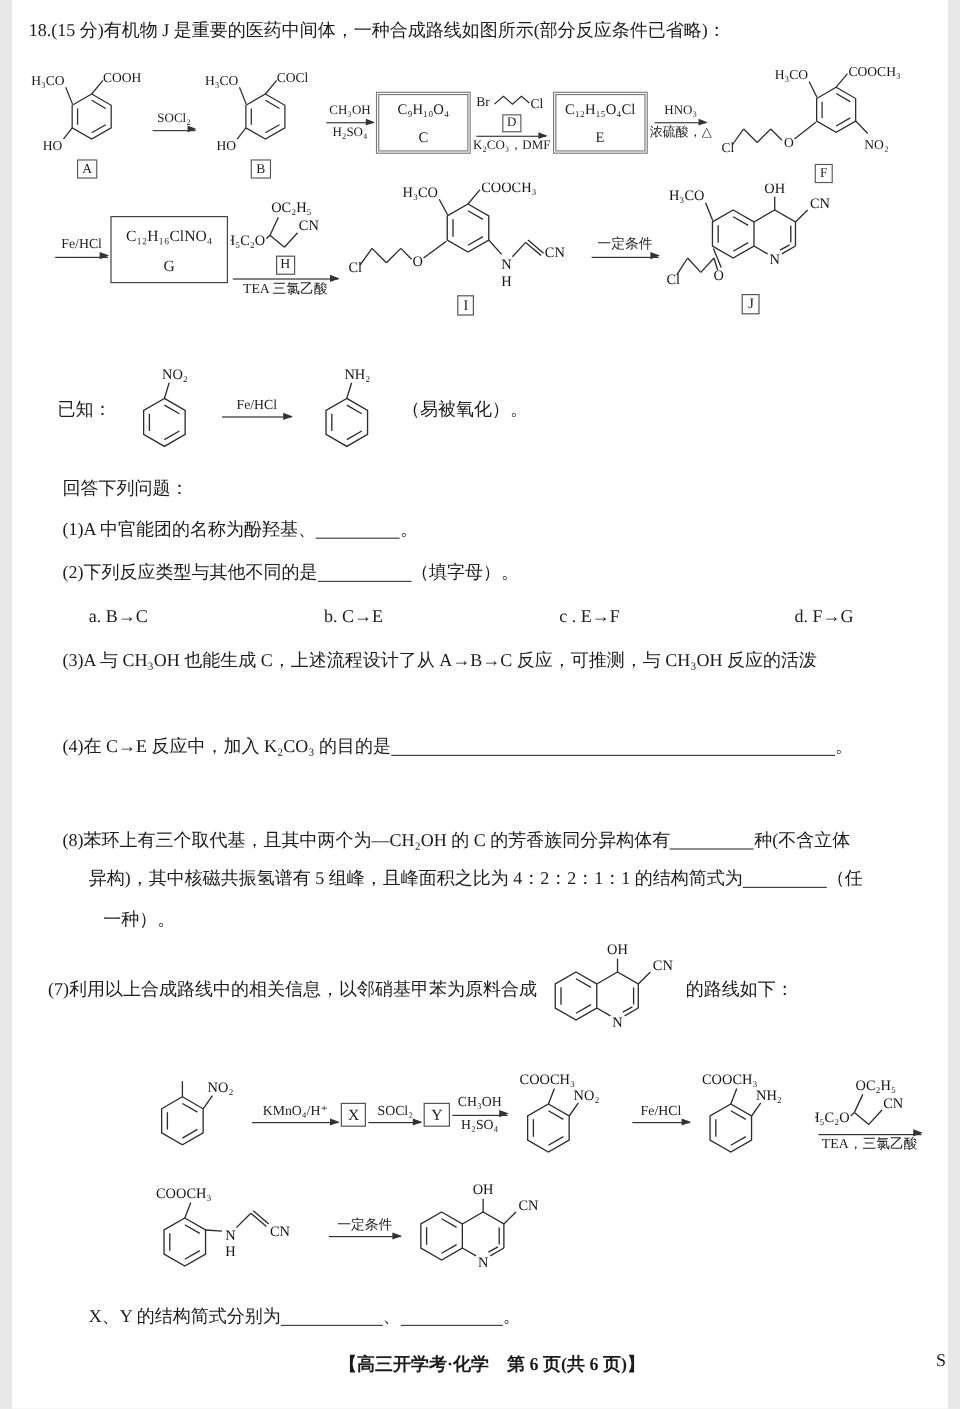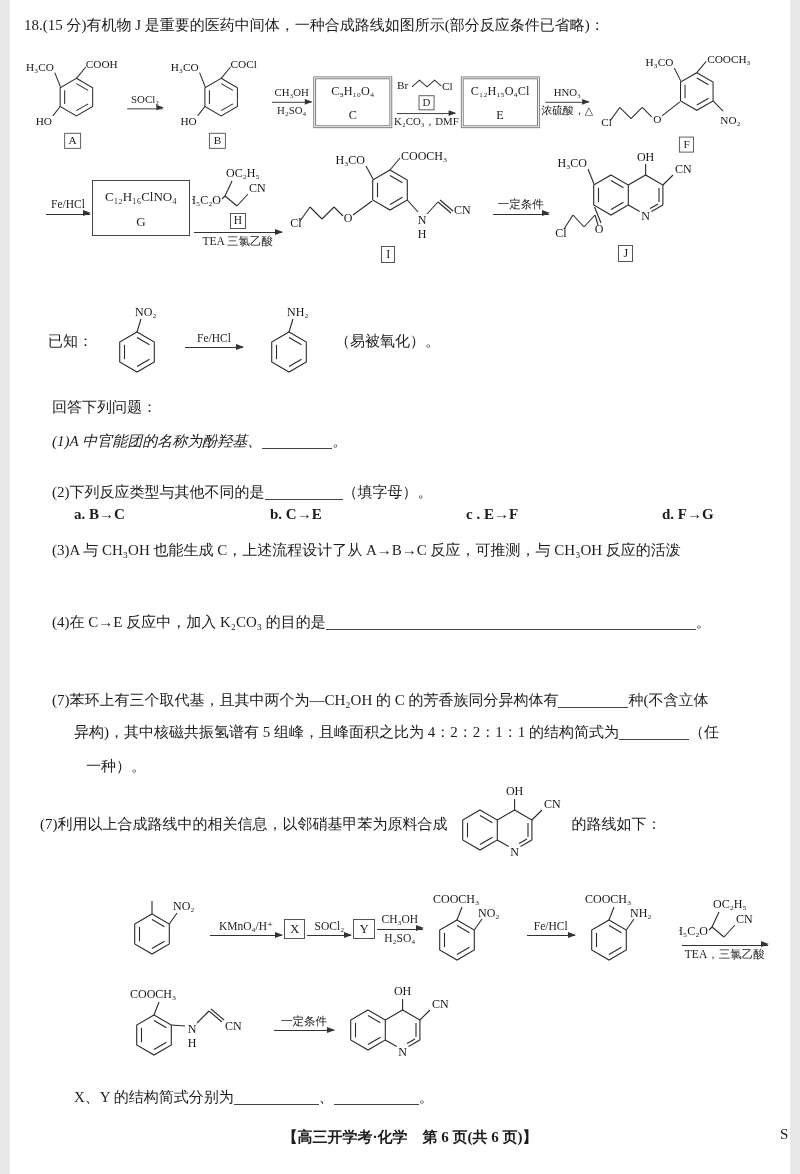--- a/index.html
+++ b/index.html
@@ -16,21 +16,21 @@
   .cbox.single { border:1.5px solid #444; padding:8px 12px 5px; }
   .cbox .cletter { margin-top:9px; }
   .arrow { display:flex; flex-direction:column; align-items:center; font-size:11.5px; line-height:1.2; margin:0 2px; white-space:nowrap; }
   .shaft { position:relative; height:1px; background:#333; margin:2px 0; }
   .shaft::after { content:""; position:absolute; right:-1px; top:-3.5px; width:0; height:0;
                   border-left:8px solid #333; border-top:3.5px solid transparent; border-bottom:3.5px solid transparent; }
   .boxl { border:1px solid #555; padding:0 3px; font-size:11.5px; margin:1px 0; }
   svg text { font-family:"Liberation Serif","DejaVu Serif",serif; font-size:12px; fill:#151515; }
   svg .bond { stroke:#2b2b2b; stroke-width:1.1; fill:none; }
   .opts { display:flex; }
-  .opts span { width:196px;font-weight:bold; }
+  .opts span { width:196px; }
   .footer { width:800px; text-align:center; font-weight:bold; font-size:15px; }
 </style>
 </head>
 <body>
 
 <svg style="position:absolute;width:0;height:0" aria-hidden="true">
   <defs>
     <g id="benz" fill="none" stroke="#2b2b2b" stroke-width="1.1">
       <polygon points="20,0 37.3,10 37.3,30 20,40 2.7,30 2.7,10"></polygon>
       <line x1="20" y1="5.6" x2="32.5" y2="12.8"></line>
@@ -245,44 +245,44 @@
         <use href="#benz" x="24" y="30"></use>
         <line class="bond" x1="44" y1="30" x2="48" y2="17"></line>
       </g>
       <text x="42" y="14">NH₂</text>
     </svg>
     <span class="q">（易被氧化）。</span>
   </div>
 
   <div class="abs q" style="left:42px;top:398px;">回答下列问题：</div>
 
-  <div class="abs q" style="left:42px;top:432px;font-style:italic;">
+  <div class="abs q" style="left:42px;top:432px;">
     <span>(1)A 中官能团的名称为酚羟基、</span><span class="blank w70"></span><span>。</span>
   </div>
 
-  <div class="abs q" style="left:42px;top:483px;font-family:Liberation Serif, serif;">
+  <div class="abs q" style="left:42px;top:468px;font-family:Liberation Serif, serif;">
     <span>(2)下列反应类型与其他不同的是</span><span class="blank w78"></span><span>（填字母）。</span>
   </div>
 
   <div class="abs opts" style="left:64px;top:506px;">
     <span>a. B→C</span>
     <span>b. C→E</span>
     <span>c . E→F</span>
     <span>d. F→G</span>
   </div>
 
   <div class="abs q" style="left:42px;top:541px;">(3)A 与 CH₃OH 也能生成 C，上述流程设计了从 A→B→C 反应，可推测，与 CH₃OH 反应的活泼</div>
 
   <div class="abs q" style="left:42px;top:613px;">
     <span>(4)在 C→E 反应中，加入 K₂CO₃ 的目的是</span><span class="blank w370"></span><span>。</span>
   </div>
 
 
   <div class="abs q" style="left:42px;top:691px;">
-    <span>(7)苯环上有三个取代基，且其中两个为—CH₂OH 的 C 的芳香族同分异构体有</span><span class="blank w70"></span><span>种(不含立体</span>
+    <span>(8)苯环上有三个取代基，且其中两个为—CH₂OH 的 C 的芳香族同分异构体有</span><span class="blank w70"></span><span>种(不含立体</span>
   </div>
   <div class="abs q" style="left:64px;top:723px;">
     <span>异构)，其中核磁共振氢谱有 5 组峰，且峰面积之比为 4：2：2：1：1 的结构简式为</span><span class="blank w70"></span><span>（任</span>
   </div>
   <div class="abs q" style="left:64px;top:757px;margin-left:12px;">一种）。</div>
 
   <div class="abs row" style="left:30px;top:782px;">
     <span class="q">(7)利用以上合成路线中的相关信息，以邻硝基甲苯为原料合成</span>
     <svg width="124" height="84">
       <g>

